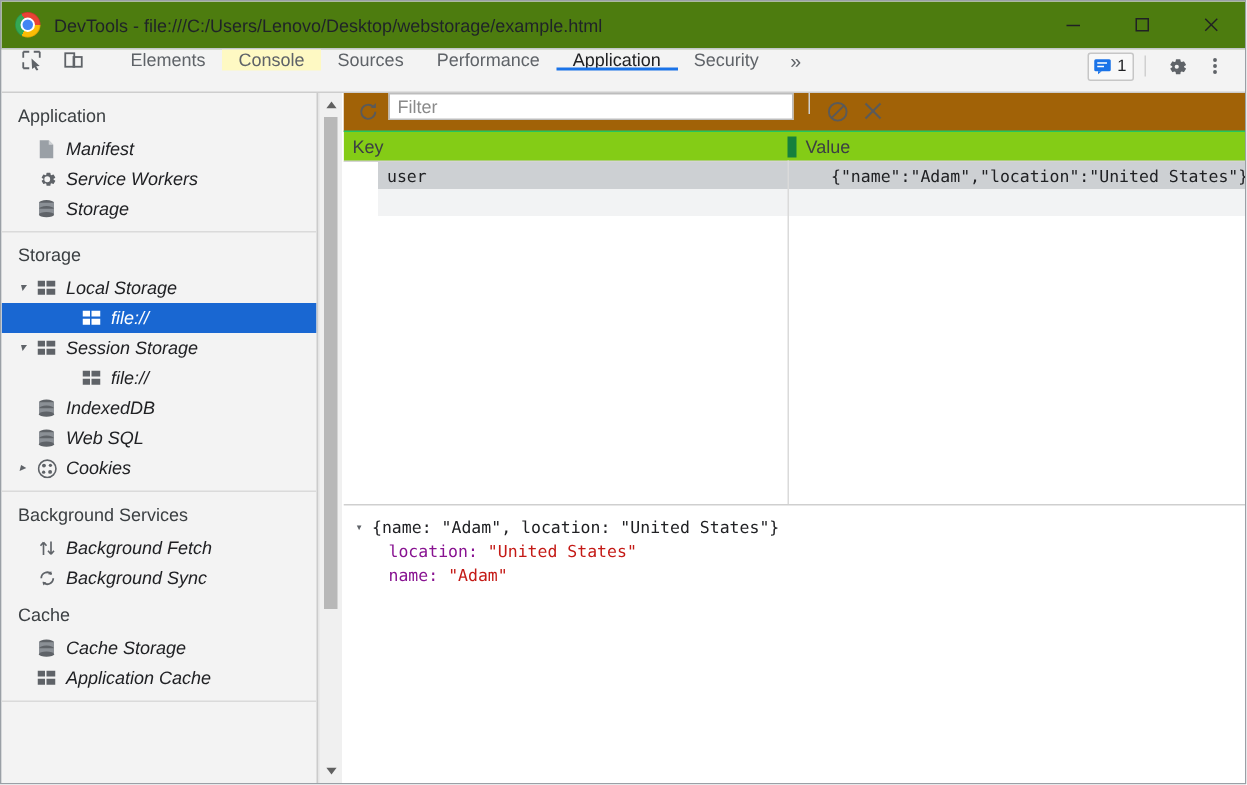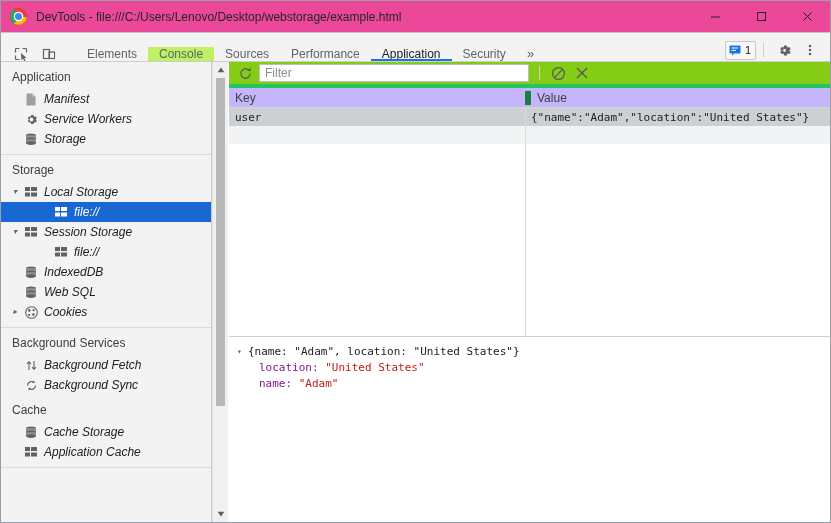--- a/index.html
+++ b/index.html
@@ -15,21 +15,21 @@
     width: 831px; height: 523px;
     box-sizing: border-box;
     border: 1px solid #9aa0a6;
     background: #ffffff;
     overflow: hidden;
   }
 
   
   .titlebar {
     position: absolute; left: 0; top: 0; right: 0; height: 32px;
-    background: #ec4899;
+    background: #4d7c0f;
     display: flex; align-items: center;
     border-bottom: 1px solid #c3c7cc;
     box-sizing: border-box;
   }
   .chrome-logo {
     width: 17px; height: 17px; border-radius: 50%;
     margin-left: 9px; margin-right: 9px;
     position: relative; flex: none;
     background: conic-gradient(from -30deg, #ea4335 0deg 120deg, #fbbc05 120deg 240deg, #34a853 240deg 360deg);
     box-shadow: inset 0 0 0 0.5px rgba(0,0,0,.15);
@@ -50,42 +50,42 @@
     display: flex; align-items: center; justify-content: center;
     color: #202124;
   }
   .win-btn svg { display: block; }
 
   
   .tabbar {
     position: absolute; left: 0; top: 32px; right: 0; height: 29px;
     background: #f3f3f3;
     border-bottom: 1px solid #cdcdcd;
-    display: flex; align-items: flex-end;
+    display: flex; align-items: flex-start;
     box-sizing: border-box;
   }
   .tool-icon {
     width: 28px; display: flex; align-items: center; justify-content: center;
     color: #5f6368;
   }
   .tool-icon:first-child { margin-left: 6px; }
   .vdiv {
     width: 1px; background: #c9c9c9; margin: 7px 6px; flex: none;
   }
   .tab {
     display: flex; align-items: center; padding: 0 11px;
     font-size: 12px; color: #5f6368; position: relative;
     white-space: nowrap;
   }
   .tab.active { color: #202124; }
   .tab.active::after {
     content: ""; position: absolute; left: 0; right: 0; bottom: 0;
     height: 2px; background: #1a73e8;
   }
-  .tab.console-tab { background: #bef264; }
+  .tab.console-tab { background: #fef9c3; }
   .tab-more {
     display: flex; align-items: center; padding: 0 10px;
     font-size: 13px; color: #5f6368;
   }
   .tabbar-right {
     margin-left: auto; display: flex; align-items: center; padding-right: 7px;
   }
   .msg-badge {
     display: flex; align-items: center; gap: 4px;
     border: 1px solid #c6c6c6; border-radius: 2px;
@@ -147,23 +147,23 @@
     position: absolute; left: 3px; right: 3px;
     background: #b8b8b8; border-radius: 0;
   }
 
   
   .main {
     position: absolute; left: 228px; top: 61px; right: 0; bottom: 0;
     background: #ffffff; overflow: hidden;
   }
   .panel-toolbar {
-    height: 26px; display: flex; align-items: center;
-    border-bottom: 4px solid #22c55e;
-    background: #84cc16; padding: 0 4px;
+    height: 26px; display: flex; align-items: flex-start;
+    border-bottom: 1px solid #22c55e;
+    background: #a16207; padding: 0 4px;
     box-sizing: border-box;
   }
   .pt-icon {
     width: 24px; height: 24px;
     display: flex; align-items: center; justify-content: center;
     color: #5a5a5a;
   }
   .filter-input {
     flex: 0 0 auto; width: 270px; height: 18px;
     border: 1px solid #bdbdbd; background: #ffffff;
@@ -179,29 +179,29 @@
   
   .dt {
     position: relative;
     height: 249px;
     box-sizing: border-box;
     border-bottom: 1px solid #cfcfcf;
     overflow: hidden;
   }
   .dt-head {
     display: flex; height: 19px; align-items: center;
-    background: #c4b5fd; border-bottom: 1px solid #d4d4d4;
+    background: #84cc16; border-bottom: 1px solid #d4d4d4;
     font-size: 12px; color: #3c4043;
   }
   .dt-head .c-key { width: 296px; padding-left: 6px; box-sizing: border-box; }
   .dt-head .c-val { flex: 1; padding-left: 6px; box-sizing: border-box; border-left: 6px solid #15803d; }
   .dt-row {
     display: flex; height: 18px; align-items: center;
     font-family: "DejaVu Sans Mono", "Liberation Mono", monospace;
-    font-size: 11px; color: #202124;
+    font-size: 11px; color: #202124; margin-left: 23px;
   }
   .dt-row.sel { background: #cdd0d3; }
   .dt-row.alt { background: #f2f3f4; }
   .dt-row .c-key { width: 296px; padding-left: 6px; box-sizing: border-box; overflow: hidden; white-space: nowrap; }
   .dt-row .c-val { flex: 1; padding-left: 6px; box-sizing: border-box; overflow: hidden; white-space: nowrap; }
   .dt-colline {
     position: absolute; left: 296px; top: 19px; bottom: 0; width: 1px;
     background: #dadada;
   }
 

